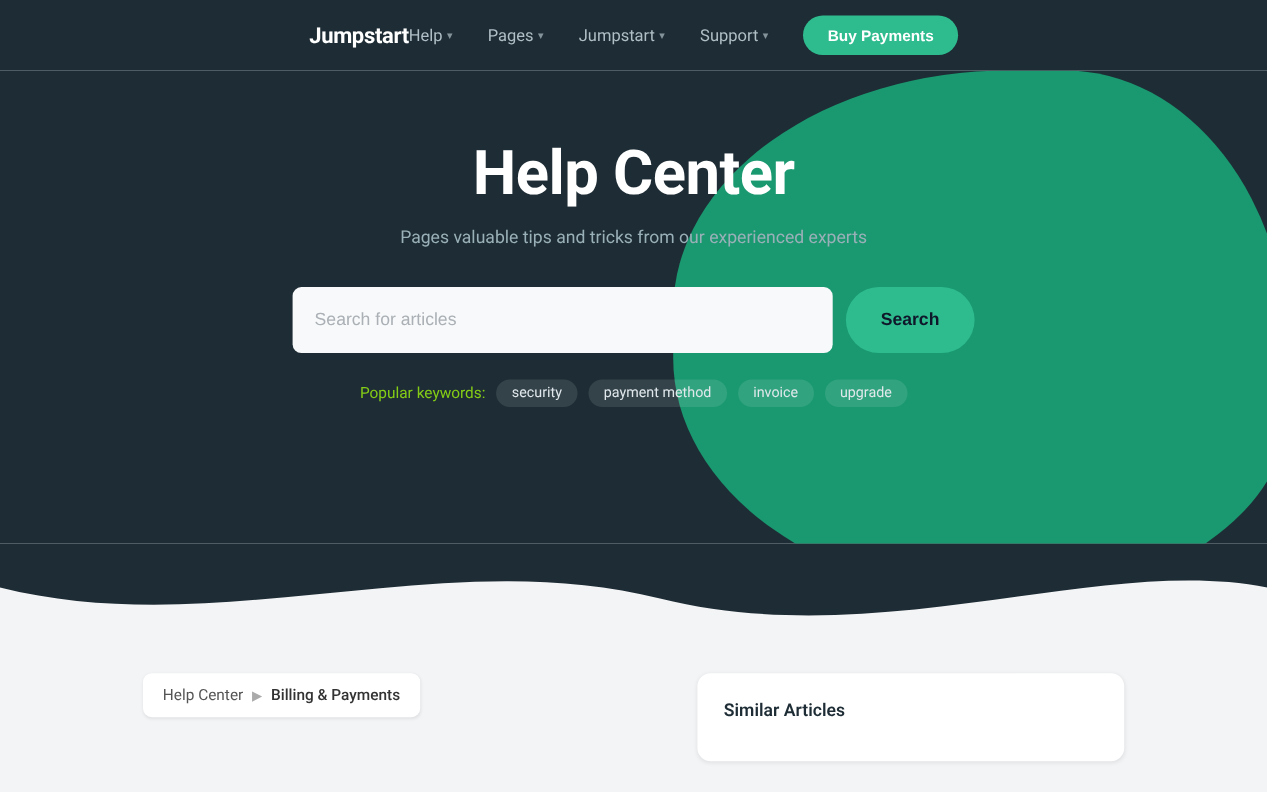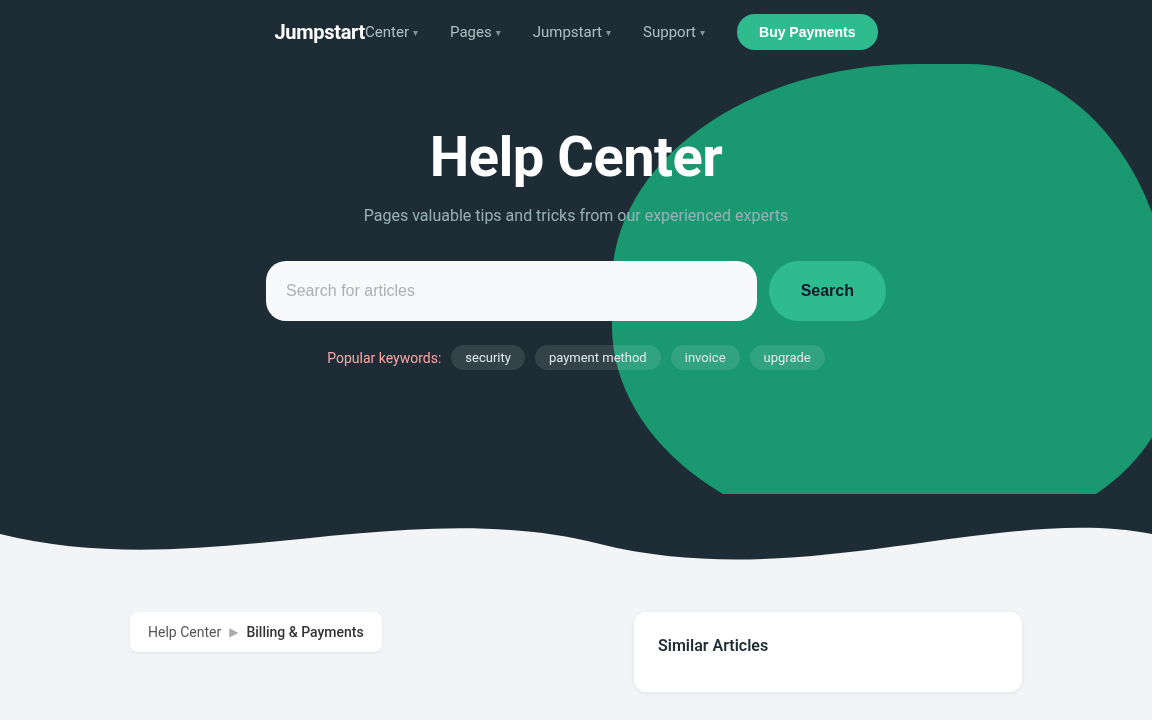--- a/index.html
+++ b/index.html
@@ -99,21 +99,21 @@
       align-items: center;
       gap: 12px;
       margin-bottom: 24px;
       width: 620px;
     }
 
     .search-input {
       flex: 1;
       height: 60px;
       border: none;
-      border-radius: 20px;
+      border-radius: 8px;
       padding: 0 20px;
       font-size: 16px;
       color: #0f172a;
       background: #f8f9fa;
       outline: none;
     }
 
     .search-input::placeholder {
       color: #aab0b5;
     }
@@ -133,21 +133,21 @@
 
     .popular-keywords {
       display: flex;
       align-items: center;
       gap: 10px;
       flex-wrap: wrap;
       justify-content: center;
     }
 
     .popular-label {
-      color: #fca5a5;
+      color: #84cc16;
       font-size: 14px;
     }
 
     .keyword-tag {
       background: rgba(255,255,255,0.1);
       color: #e0e8ec;
       border-radius: 20px;
       padding: 5px 14px;
       font-size: 13px;
       cursor: pointer;
@@ -202,21 +202,21 @@
       color: #1e2d35;
     }
   </style>
 </head>
 <body>
 
 <nav class="navbar">
   <div class="navbar-logo">Jumpstart</div>
   <div class="navbar-nav">
     <div class="nav-item">
-      <span>Center</span>
+      <span>Help</span>
       <span class="chevron">▾</span>
     </div>
     <div class="nav-item">
       <span>Pages</span>
       <span class="chevron">▾</span>
     </div>
     <div class="nav-item">
       <span>Jumpstart</span>
       <span class="chevron">▾</span>
     </div>

